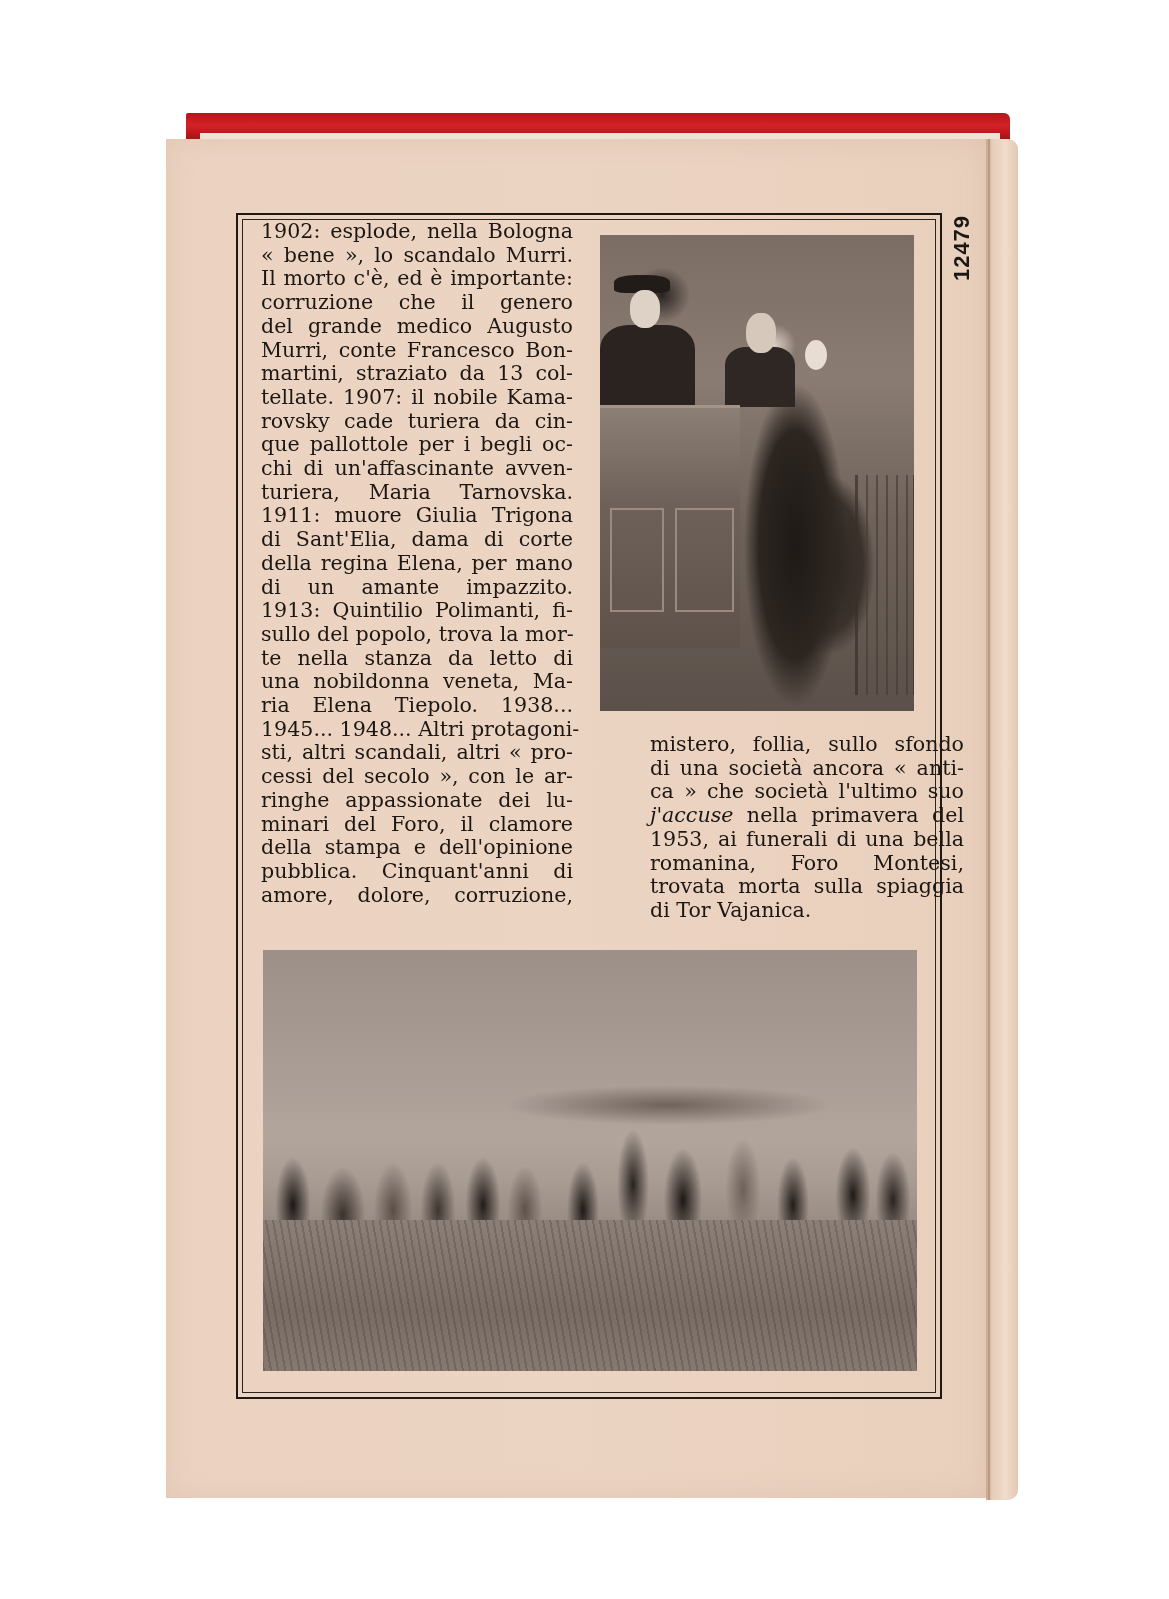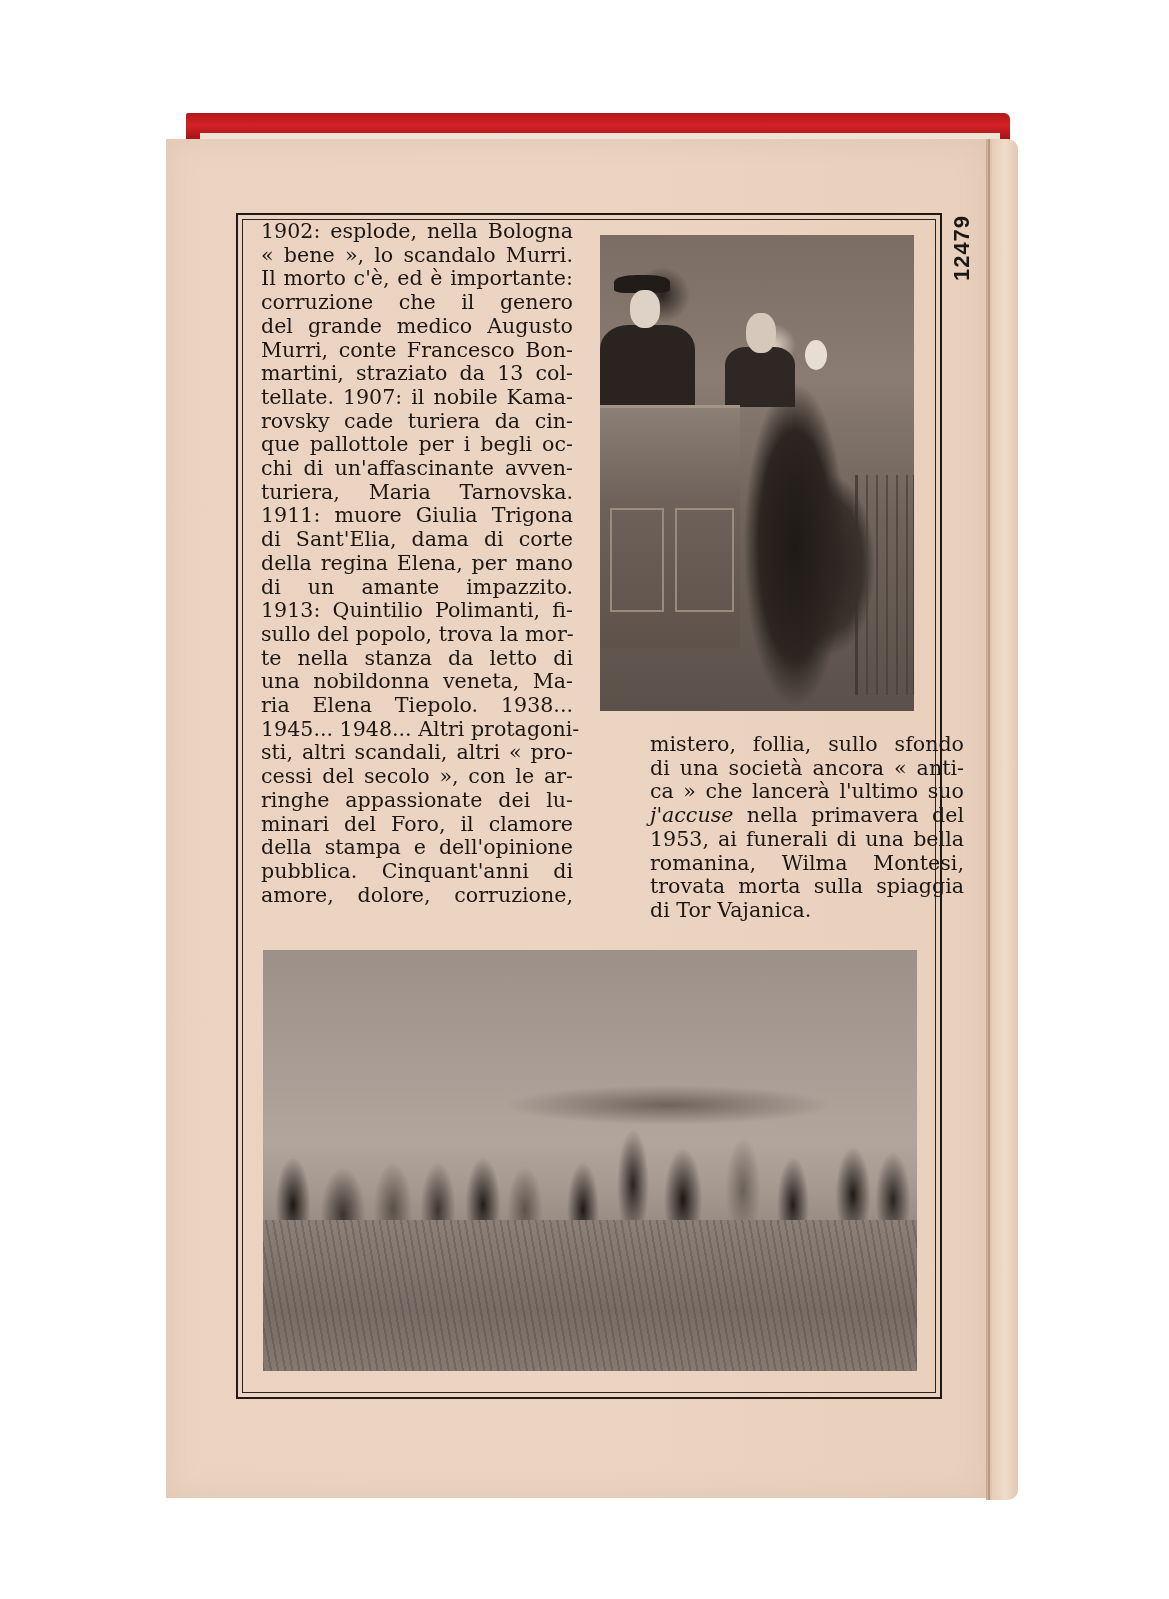--- a/index.html
+++ b/index.html
@@ -189,24 +189,24 @@
     <div class="desk-panel" style="left:75px;top:100px;width:55px;height:100px;"></div>
   </div>
   <div class="figure-woman"></div>
   <div class="woman-face"></div>
   <div class="chair"></div>
 </div>
 
 <div class="text-col text-right">
   <span class="line">mistero, follia, sullo sfondo</span>
   <span class="line">di una società ancora « anti-</span>
-  <span class="line">ca » che lancerà l'ultimo suo</span>
+  <span class="line">ca » che società l'ultimo suo</span>
   <span class="line"><i>j'accuse</i><span> nella primavera del</span></span>
   <span class="line">1953, ai funerali di una bella</span>
-  <span class="line">romanina, Wilma Montesi,</span>
+  <span class="line">romanina, Foro Montesi,</span>
   <span class="line">trovata morta sulla spiaggia</span>
   <span class="line last">di Tor Vajanica.</span>
 </div>
 
 <div class="photo photo-beach">
   <div class="wave"></div>
   <div class="crowd"></div>
   <div class="grass"></div>
 </div>
 

